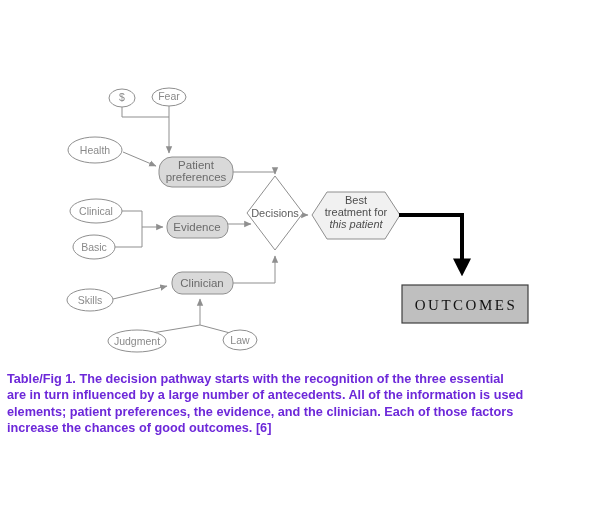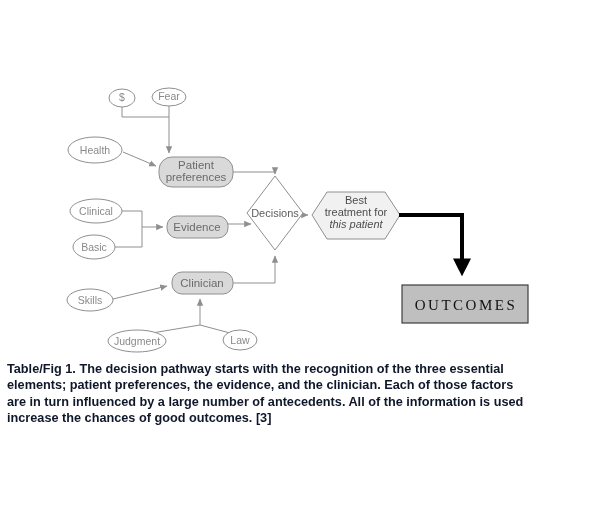--- a/index.html
+++ b/index.html
@@ -16,22 +16,22 @@
   .ln{stroke:#8f8f8f;stroke-width:1;fill:none;}
   .thick{stroke:#000;stroke-width:4;fill:none;}
   
   .elab{font:10.5px "Liberation Sans",sans-serif;fill:#8a8a8a;text-anchor:middle;}
   .blab{font:11.5px "Liberation Sans",sans-serif;fill:#6b6b6b;text-anchor:middle;}
   .dlab{font:11px "Liberation Sans",sans-serif;fill:#5e5e5e;text-anchor:middle;}
   .hlab{font:11px "Liberation Sans",sans-serif;fill:#4d4d4d;text-anchor:middle;}
   .hlab-i{font:italic 11px "Liberation Sans",sans-serif;fill:#4d4d4d;text-anchor:middle;}
   .olab{font:15px "Liberation Serif",serif;fill:#111;letter-spacing:2.5px;text-anchor:middle;}
   
-  .caption{position:absolute;left:7px;top:361px;width:592px;
-           font-weight:bold;font-size:12.7px;line-height:16.4px;color:#0f172a;}
+  .caption{position:absolute;left:7px;top:371px;width:592px;
+           font-weight:bold;font-size:12.7px;line-height:16.4px;color:#6d28d9;}
   .cap-line{white-space:pre;}
 </style>
 </head>
 <body>
 
 <div class="page">
 
   <svg class="fig-svg" width="601" height="375" viewBox="0 0 601 375">
     <defs>
       <marker id="arr" viewBox="0 0 10 10" refX="8.5" refY="5" markerWidth="8" markerHeight="8" orient="auto">
@@ -99,18 +99,18 @@
     <text class="hlab-i" x="356" y="228">this patient</text>
 
     <path class="thick" d="M399,215 L462,215 L462,271" marker-end="url(#arrBig)"></path>
 
     <rect class="outc" x="402" y="285" width="126" height="38" fill="#bfbfbf"></rect>
     <text class="olab" x="466" y="310">OUTCOMES</text>
   </svg>
 
   <div class="caption">
     <div class="cap-line">Table/Fig 1. The decision pathway starts with the recognition of the three essential</div>
+    <div class="cap-line">are in turn influenced by a large number of antecedents. All of the information is used</div>
     <div class="cap-line">elements; patient preferences, the evidence, and the clinician. Each of those factors</div>
-    <div class="cap-line">are in turn influenced by a large number of antecedents. All of the information is used</div>
-    <div class="cap-line">increase the chances of good outcomes. [3]</div>
+    <div class="cap-line">increase the chances of good outcomes. [6]</div>
   </div>
 
 </div>
 
 </body></html>

